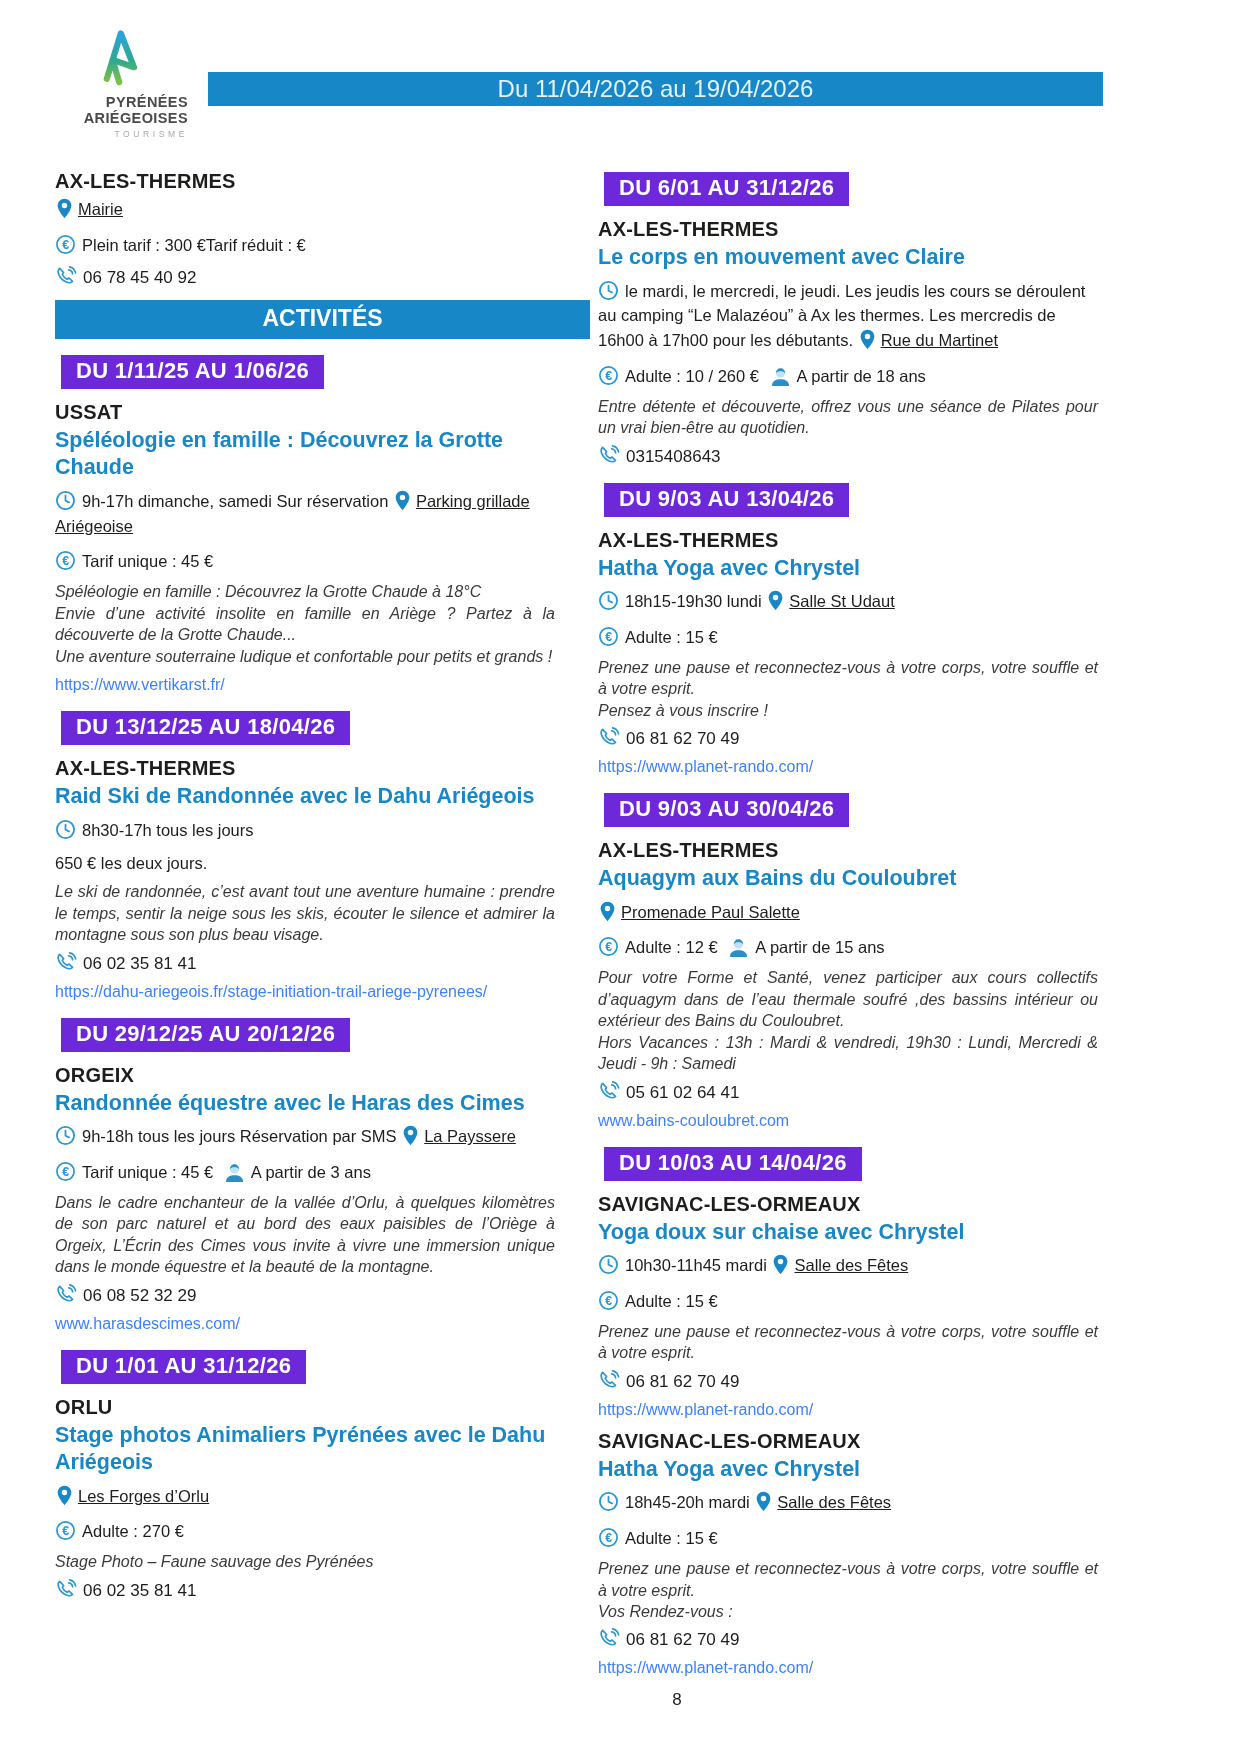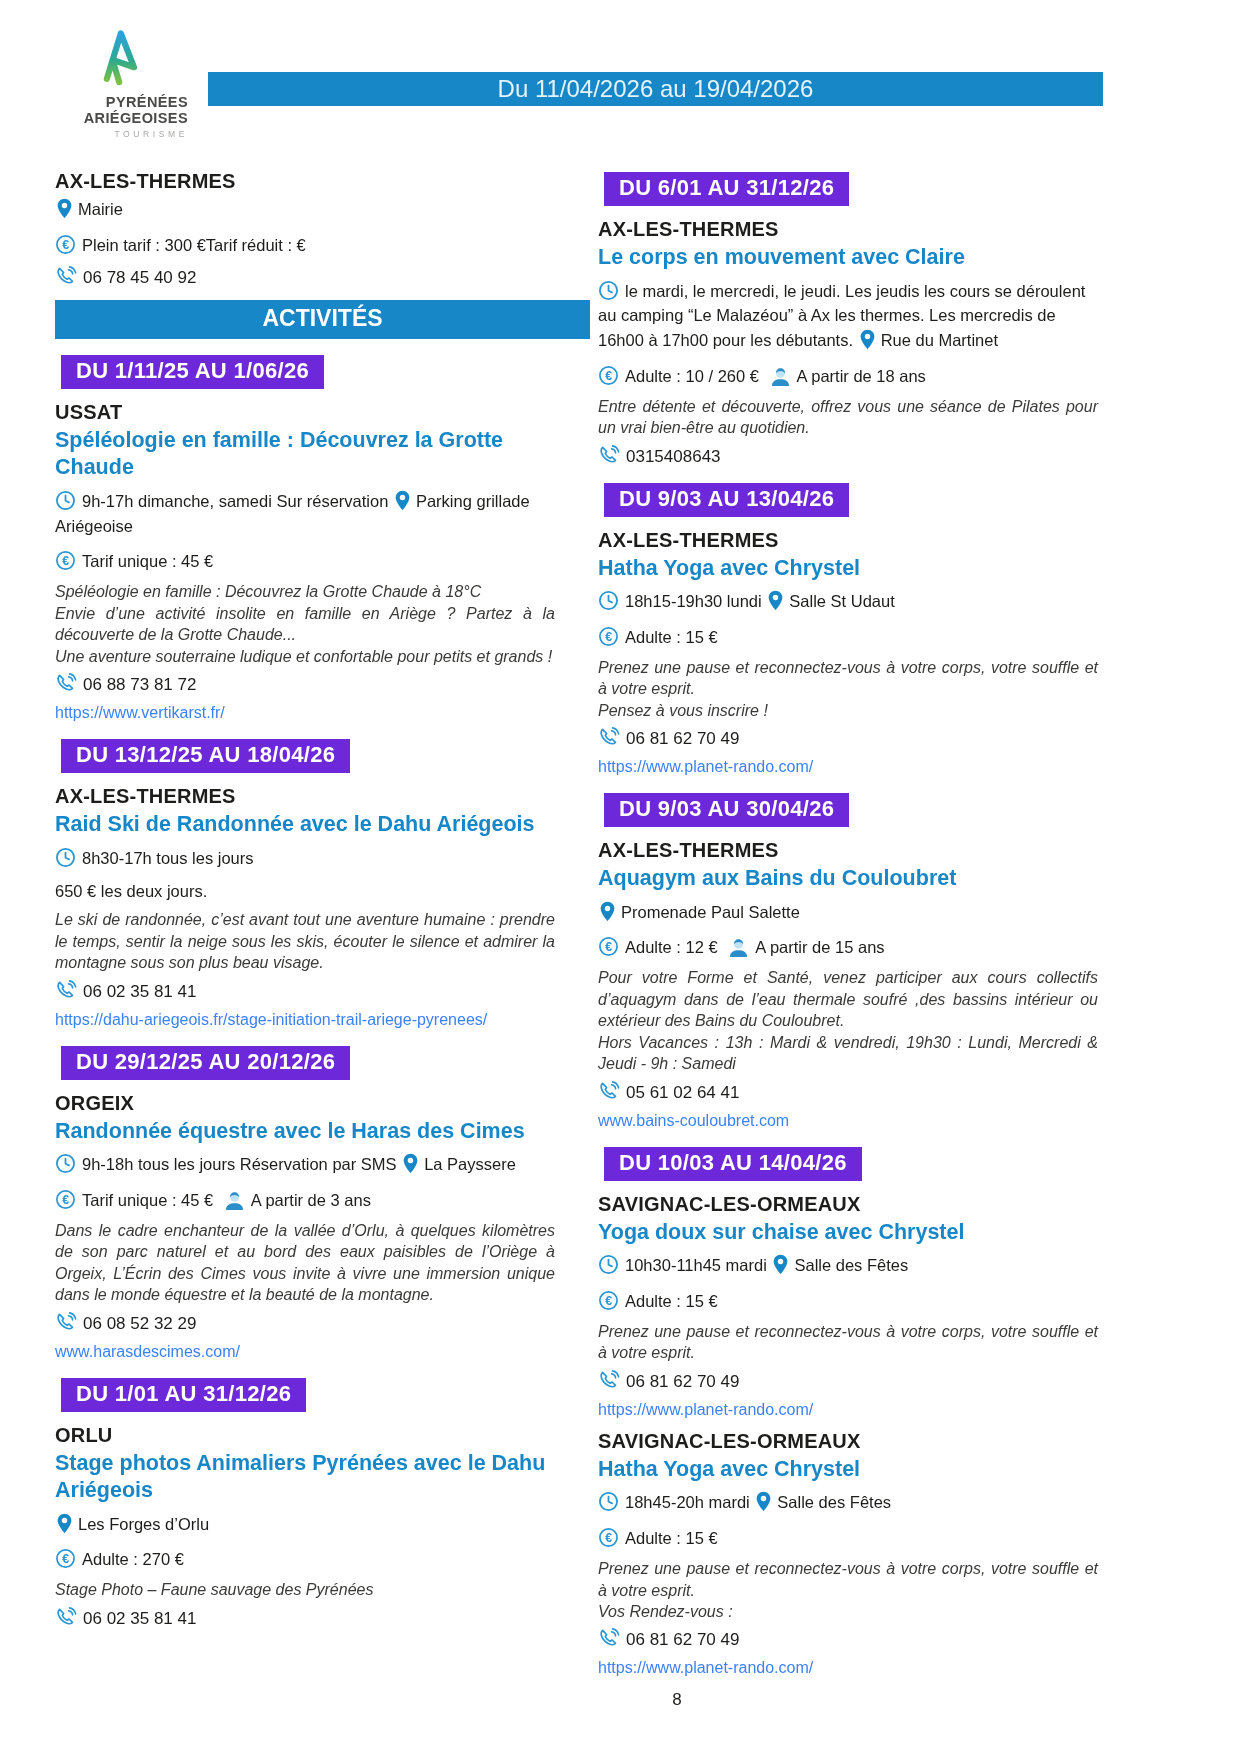--- a/index.html
+++ b/index.html
@@ -39,21 +39,21 @@
   .meta{font-size:16.5px;margin:4px 0 10px;line-height:1.5;}
   .priceline{font-size:16.5px;margin:12px 0 10px;}
   .price-plain{font-size:16.5px;margin:12px 0 4px;}
   .desc{font-style:italic;font-size:16px;color:#3a3a38;line-height:1.34;margin:8px 0 5px;}
   .desc-line{text-align:justify;}
   .phoneline{font-size:17px;margin:5px 0 9px;}
   .url{font-size:16px;margin:9px 0 11px;color:#3b82f6;}
   .ic{display:inline-block;}
   .ic svg{vertical-align:-4px;}
   .ic{margin-right:6px;}
-  .pin-wrap{margin-left:2px;}
+  .pin-wrap{margin-left:2px;text-decoration:underline;}
   .person-wrap{margin-left:6px;}
   .footer{position:absolute;left:0;top:1690px;width:100%;text-align:center;
           font-size:17px;padding-left:114px;box-sizing:border-box;color:#1d1d1b;}
 </style>
 </head>
 <body>
 
 <div class="header">
   <div class="logo">
     <svg width="58" height="66" viewBox="0 0 70 80">
@@ -125,27 +125,20 @@
                 <text x="10.7" y="15" text-anchor="middle" font-size="12.5" font-weight="bold" fill="#2a97d4" font-family="Liberation Sans, sans-serif">€</text>
               </svg></span><span>Tarif unique : 45 €</span></span>
       
     </p>
     
     <div class="desc">
           <div class="desc-line">Spéléologie en famille  : Découvrez la Grotte Chaude à 18°C</div>
           <div class="desc-line">Envie d’une activité insolite en famille en Ariège ? Partez à la découverte de la Grotte Chaude...</div>
           <div class="desc-line">Une aventure souterraine ludique et confortable pour petits et grands !</div>
         </div>
-    <p class="phoneline">
-      <span class="ic"><svg width="22" height="22" viewBox="0 0 22 22">
-              <path d="M4.6 3.4 C3.1 4.9 2.8 7.3 3.8 9.6 c1.5 3.3 4.2 6 7.5 7.5 2.3 1 4.7 .7 6.2 -.8 l-3.4 -3.3 -2 1.3 c-2.1 -1 -3.8 -2.7 -4.8 -4.8 l1.3 -2 z" fill="none" stroke="#2a97d4" stroke-width="1.7" stroke-linejoin="round"></path>
-              <path d="M13.6 4.9 a4.6 4.6 0 0 1 4 4" fill="none" stroke="#2a97d4" stroke-width="1.6" stroke-linecap="round"></path>
-              <path d="M14.6 1.9 a7.8 7.8 0 0 1 6 6" fill="none" stroke="#2a97d4" stroke-width="1.6" stroke-linecap="round"></path>
-            </svg></span><span>06 88 73 81 72</span>
-    </p>
     <p class="url">https://www.vertikarst.fr/</p>
   </article>
       <article class="event">
     <div class="date-banner">DU 13/12/25 AU 18/04/26</div>
     <h3 class="city">AX-LES-THERMES</h3>
     <h2 class="title">Raid Ski de Randonnée avec le Dahu Ariégeois</h2>
     <p class="meta">
       <span class="wrap"><span class="ic"><svg width="21" height="21" viewBox="0 0 21 21">
                 <circle cx="10.5" cy="10.5" r="8.6" fill="none" stroke="#2a97d4" stroke-width="1.8"></circle>
                 <path d="M10.5 5.6 V10.7 L14 12.4" fill="none" stroke="#2a97d4" stroke-width="1.8" stroke-linecap="round" stroke-linejoin="round"></path>

